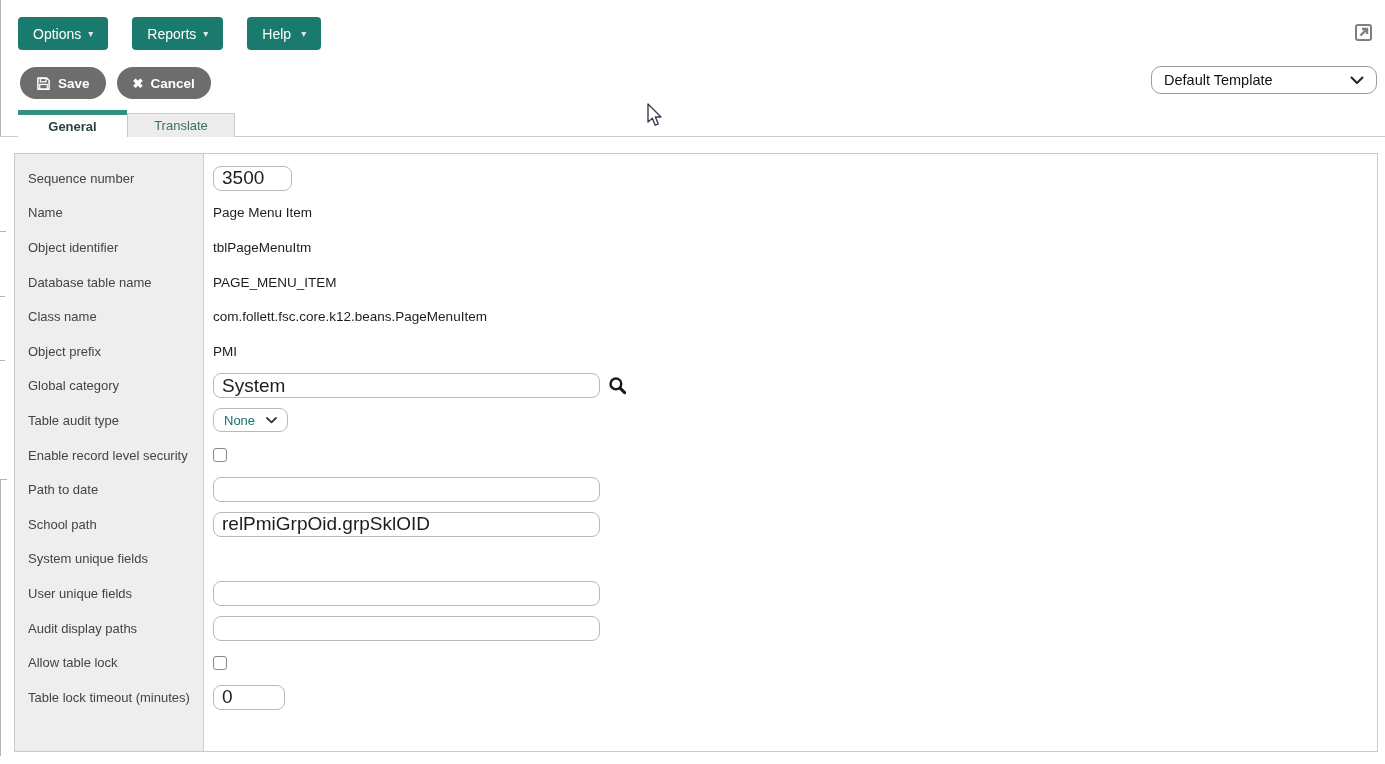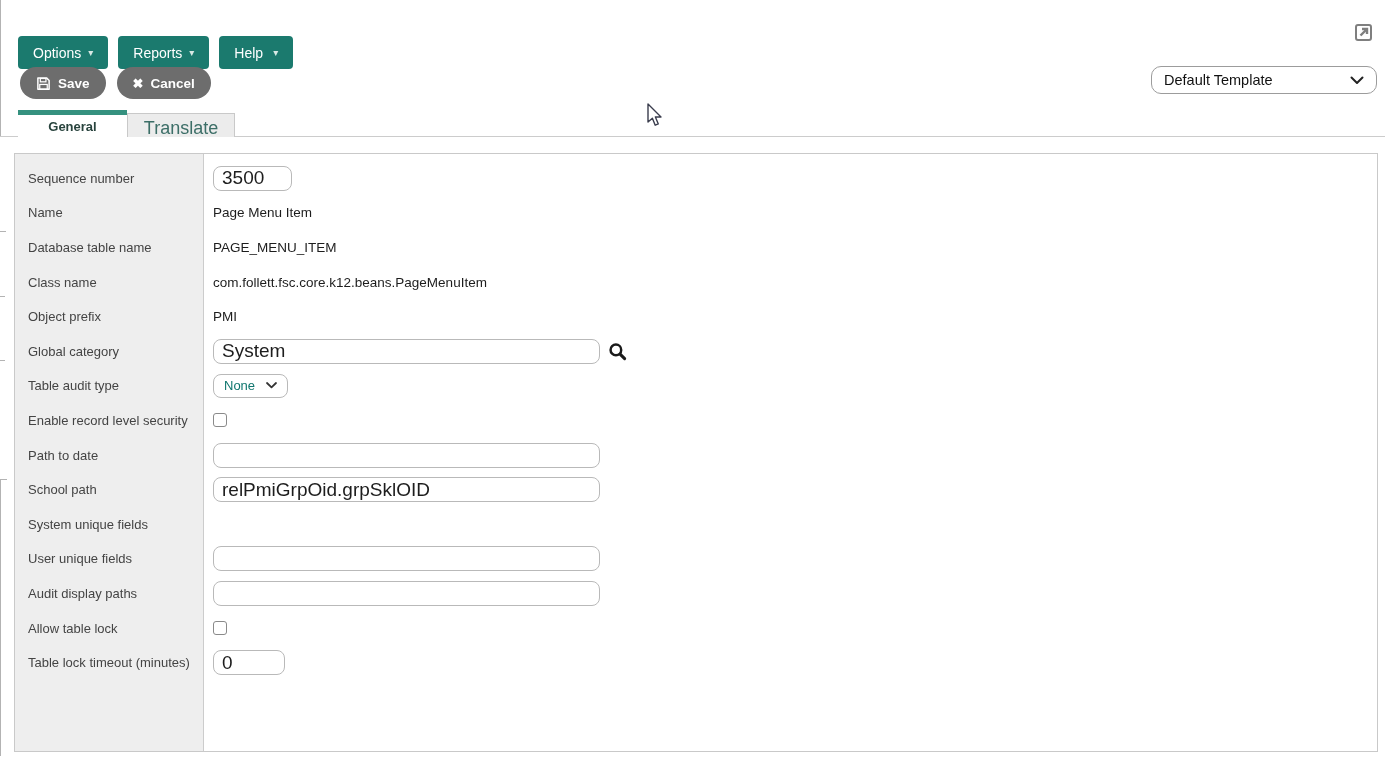--- a/index.html
+++ b/index.html
@@ -1,20 +1,20 @@
 <!DOCTYPE html>
 <html><head>
 <meta charset="utf-8">
 <style>
   * { box-sizing: border-box; margin: 0; padding: 0; }
   html,body { width:1385px; height:764px; background:#fff; font-family:"Liberation Sans", sans-serif; }
   .page { position:relative; width:1385px; height:764px; overflow:hidden; background:#fff; }
 
   
-  .menubar { position:absolute; left:18px; top:17px; display:flex; gap:10px;margin-top:19px; }
+  .menubar { position:absolute; left:18px; top:17px; display:flex; gap:24px; }
   .menu-btn { background:#1b7a6e; color:#fff; border:none; height:33px; padding:0 15px;
               border-radius:4px; font-size:14px; font-family:inherit; display:inline-flex;
               align-items:center; cursor:pointer; }
   .menu-btn .caret { font-size:10px; margin-left:7px; color:#d9e9e5; }
 
   
   .popout { position:absolute; left:1354px; top:23px; width:19px; height:19px; cursor:pointer; }
 
   
   .toolbar { position:absolute; left:20px; top:67px; display:flex; gap:11px; }
@@ -28,21 +28,21 @@
                 display:flex; align-items:center; justify-content:space-between;
                 padding:0 12px; font-size:14.5px; color:#111; cursor:pointer; }
 
   
   .tabs { position:absolute; left:18px; top:110px; display:flex; align-items:flex-end; height:27px; z-index:3; }
   .tab-active { width:109px; height:27px; background:#fff; position:relative; text-align:center; cursor:pointer;margin-top:26px; }
   .tab-active .accent { position:absolute; left:0; top:0; width:100%; height:5px; background:#35917f; }
   .tab-active .lbl { display:block; margin-top:9px; font-size:13px; font-weight:700; color:#28433d; }
   .tab-idle { width:108px; height:24px; background:#ececec; border:1px solid #c9c9c9; border-bottom:none;
               text-align:center; cursor:pointer; }
-  .tab-idle .lbl { display:block; margin-top:4px; font-size:18px; color:#3c6e67; }
+  .tab-idle .lbl { display:block; margin-top:4px; font-size:13px; color:#3c6e67; }
   .tab-rule { position:absolute; left:0; top:136px; width:1385px; height:1px; background:#ccc; z-index:1; }
 
   
   .cursor { position:absolute; left:646px; top:103px; z-index:9; pointer-events:none; }
 
   
   .panel { position:absolute; left:14px; top:153px; width:1364px; height:599px;
            border:1px solid #c9c9c9; background:#fff; }
   .label-col-bg { position:absolute; left:0; top:0; width:189px; height:100%;
                   background:#eee; border-right:1px solid #ccc; }
@@ -151,20 +151,26 @@
             <input type="text" class="tb" value="3500" style="width: 79px;">
           </div>
         </div>
         <div class="form-row">
           <div class="row-label">Name</div>
           <div class="row-value">
             <span class="static-value">Page Menu Item</span>
           </div>
         </div>
         <div class="form-row">
+          <div class="row-label">Object identifier</div>
+          <div class="row-value">
+            <span class="static-value">tblPageMenuItm</span>
+          </div>
+        </div>
+        <div class="form-row">
           <div class="row-label">Database table name</div>
           <div class="row-value">
             <span class="static-value">PAGE_MENU_ITEM</span>
           </div>
         </div>
         <div class="form-row">
           <div class="row-label">Class name</div>
           <div class="row-value">
             <span class="static-value">com.follett.fsc.core.k12.beans.PageMenuItem</span>
           </div>

